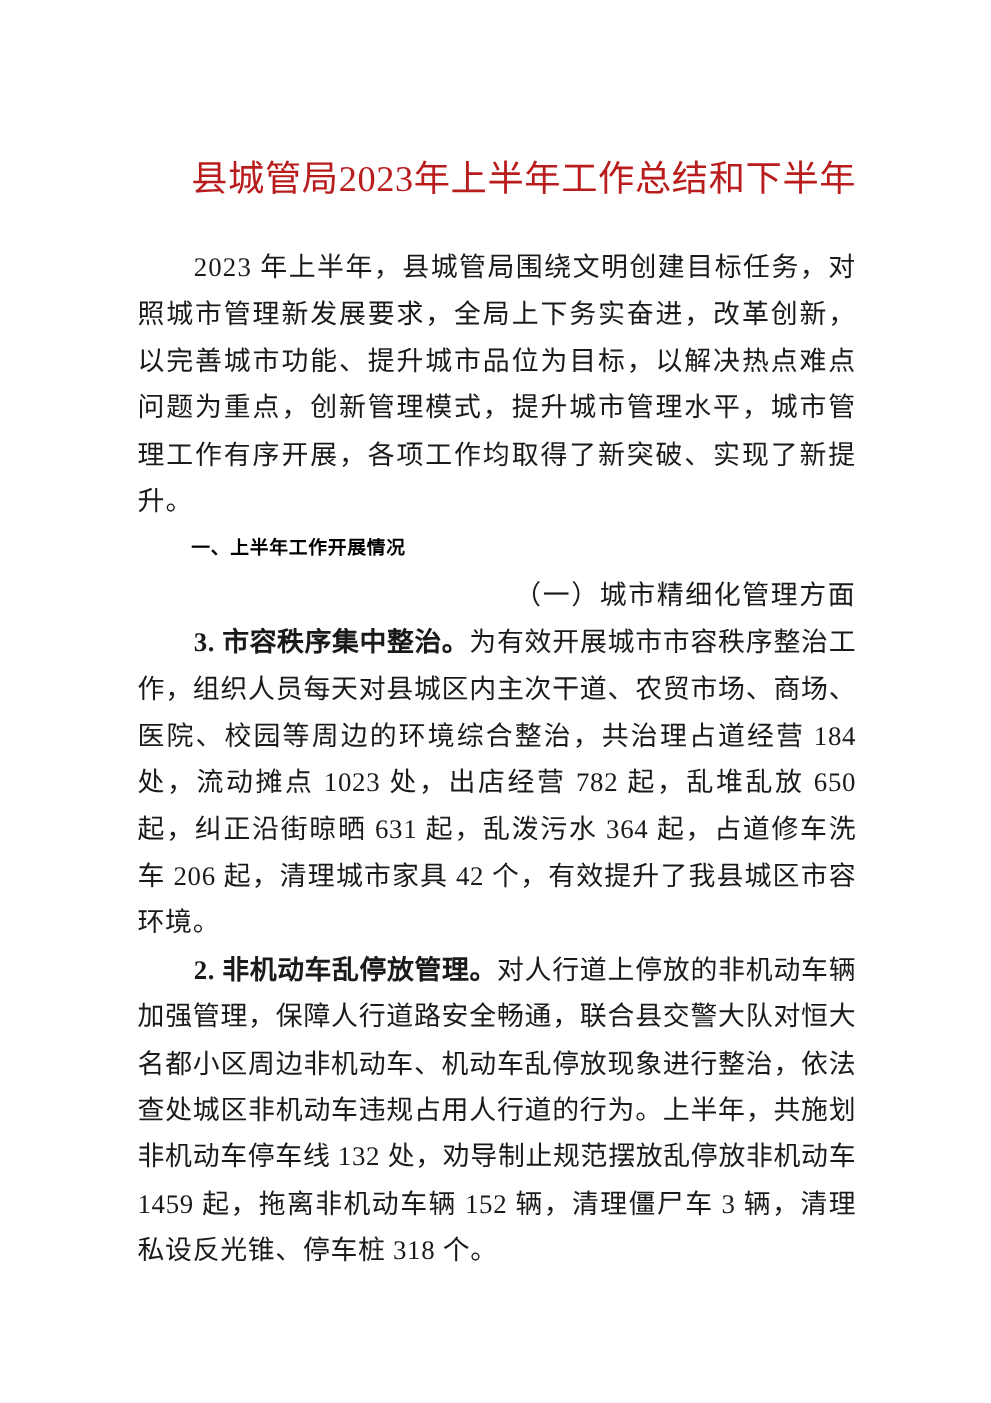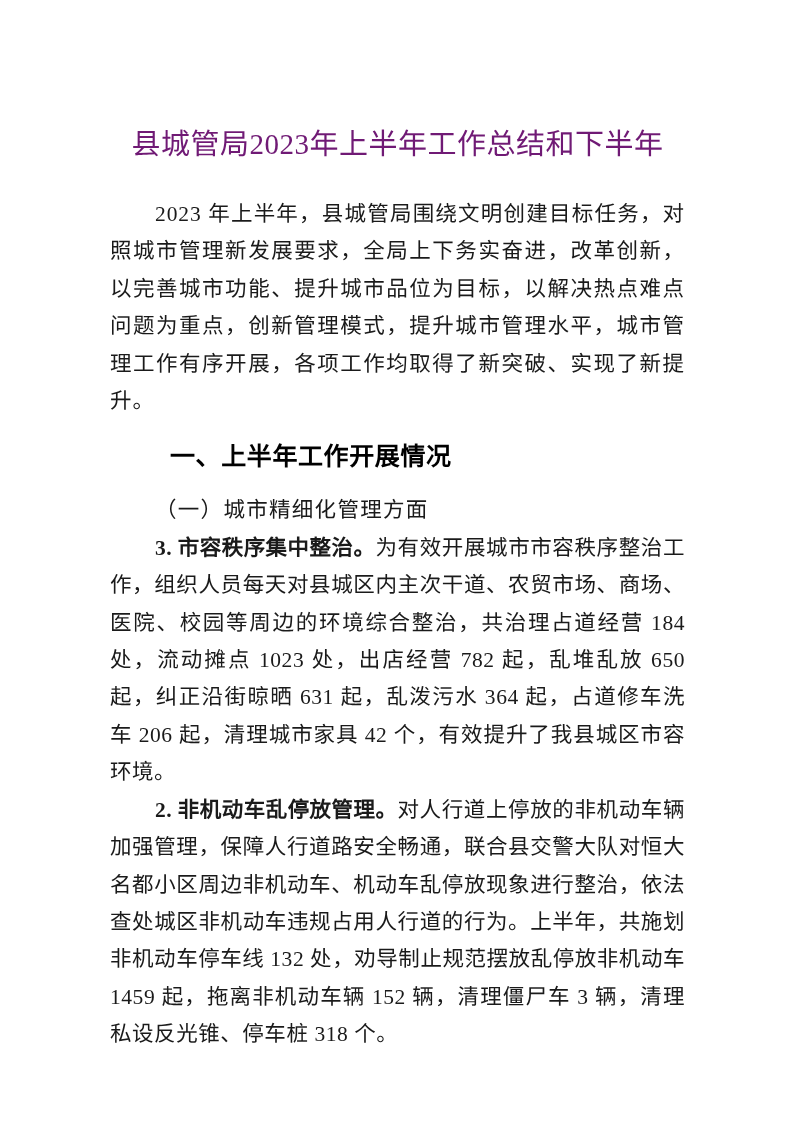--- a/index.html
+++ b/index.html
@@ -25,25 +25,25 @@
     background: #ffffff;
     box-sizing: border-box;
     padding: 118px 108px 0 110px;
   }
 
   
   .doc-title {
     font-family: "Liberation Serif", "DejaVu Serif", serif;
     font-size: 29px;
     line-height: 52px;
-    text-align: center;
+    text-align: right;
     letter-spacing: 0.5px;
     font-weight: normal;
     margin: 0 0 26px 0;
-    color: #701a75;
+    color: #b91c1c;
   }
 
   
   .body-block {
     font-family: Liberation Serif, serif;
     font-size: 21.5px;
     line-height: 37.4px;
     text-align: justify;
     text-justify: inter-ideograph;
     letter-spacing: 0.9px;
@@ -52,39 +52,40 @@
   }
 
   
   .indent2 {
     text-indent: 45px;
   }
 
   
   .head1 {
     font-family: "Liberation Sans", "DejaVu Sans", sans-serif;
-    font-size: 25px;
+    font-size: 15px;
     line-height: 38px;
     font-weight: bold;
     letter-spacing: 0.6px;
     text-indent: 43px;
-    margin: 17px;
+    margin: 0;
     color: #000000;
   }
 
   
   .head2 {
     font-family: Liberation Sans, sans-serif;
     font-size: 21.5px;
     line-height: 37.4px;
     font-weight: normal;
     letter-spacing: 1.3px;
     text-indent: 45px;
     margin: 0;
     color: #1a1a1a;
+    text-align: right;
   }
 
   
   .lead {
     font-weight: bold;
     letter-spacing: 0.4px;
   }
 
   .tight {
     letter-spacing: 0.55px;

